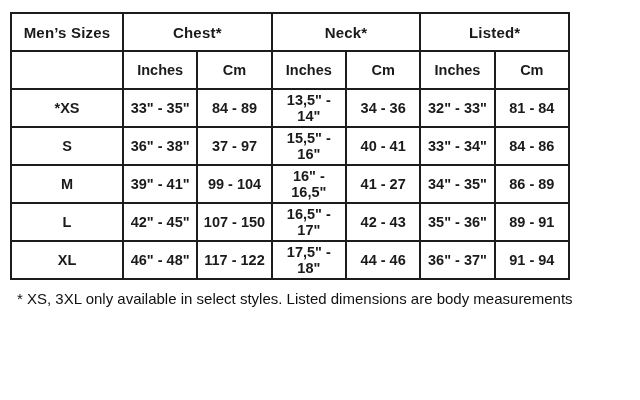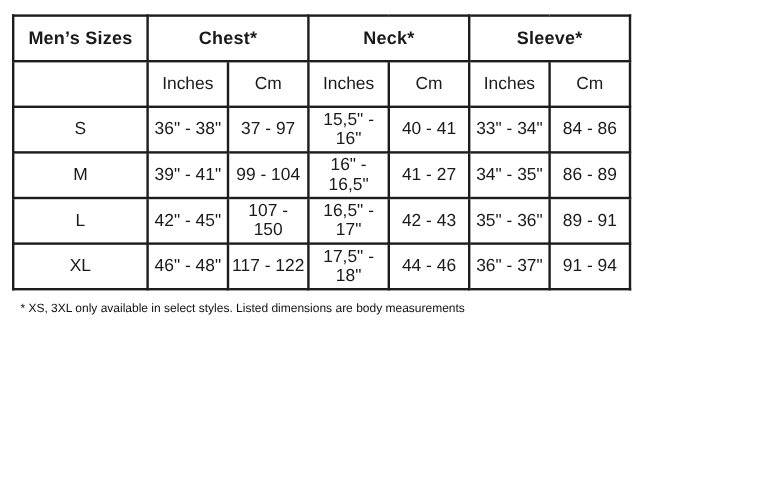--- a/index.html
+++ b/index.html
@@ -10,45 +10,45 @@
     width: 640px;
     height: 400px;
     background: #ffffff;
     font-family: "Liberation Sans", sans-serif;
     color: #1a1a1a;
     overflow: hidden;
   }
   .size-table {
     border-collapse: collapse;
     table-layout: fixed;
-    width: 516px;
+    width: 560px;
     margin: 12px 10px 0 10px;
   }
   .size-table col.c-size { width: 112px; }
   .size-table th, .size-table td {
     border: 2px solid #1c1c1c;
     text-align: center;
     vertical-align: middle;
     height: 38px;
     padding: 0 2px;
     background: #ffffff;
     box-sizing: border-box;
   }
   .size-table th.group, .size-table th.size-head {
     font-weight: bold;
     font-size: 15px;
     letter-spacing: 0.2px;
   }
   .size-table td, .size-table th.sub {
-    font-weight: normal;
+    font-weight: bold;
     font-size: 14.5px;
   }
   .footnote {
     margin: 10px 0 0 17px;
-    font-size: 10px;
+    font-size: 15px;
     color: #111111;
   }
 </style>
 </head>
 <body>
 
 <table class="size-table">
   <colgroup>
     <col class="c-size">
       <col>
@@ -56,33 +56,42 @@
       <col>
       <col>
       <col>
       <col>
   </colgroup>
   <thead>
     <tr>
       <th class="size-head">Men’s Sizes</th>
       <th class="group" colspan="2">Chest*</th>
       <th class="group" colspan="2">Neck*</th>
-      <th class="group" colspan="2">Sleeve*</th>
+      <th class="group" colspan="2">Listed*</th>
     </tr>
     <tr>
       <th class="sub"></th>
       <th class="sub">Inches</th>
       <th class="sub">Cm</th>
       <th class="sub">Inches</th>
       <th class="sub">Cm</th>
       <th class="sub">Inches</th>
       <th class="sub">Cm</th>
     </tr>
   </thead>
   <tbody>
+    <tr>
+      <td>*XS</td>
+      <td>33" - 35"</td>
+      <td>84 - 89</td>
+      <td>13,5" - 14"</td>
+      <td>34 - 36</td>
+      <td>32" - 33"</td>
+      <td>81 - 84</td>
+    </tr>
     <tr>
       <td>S</td>
       <td>36" - 38"</td>
       <td>37 - 97</td>
       <td>15,5" - 16"</td>
       <td>40 - 41</td>
       <td>33" - 34"</td>
       <td>84 - 86</td>
     </tr>
     <tr>

